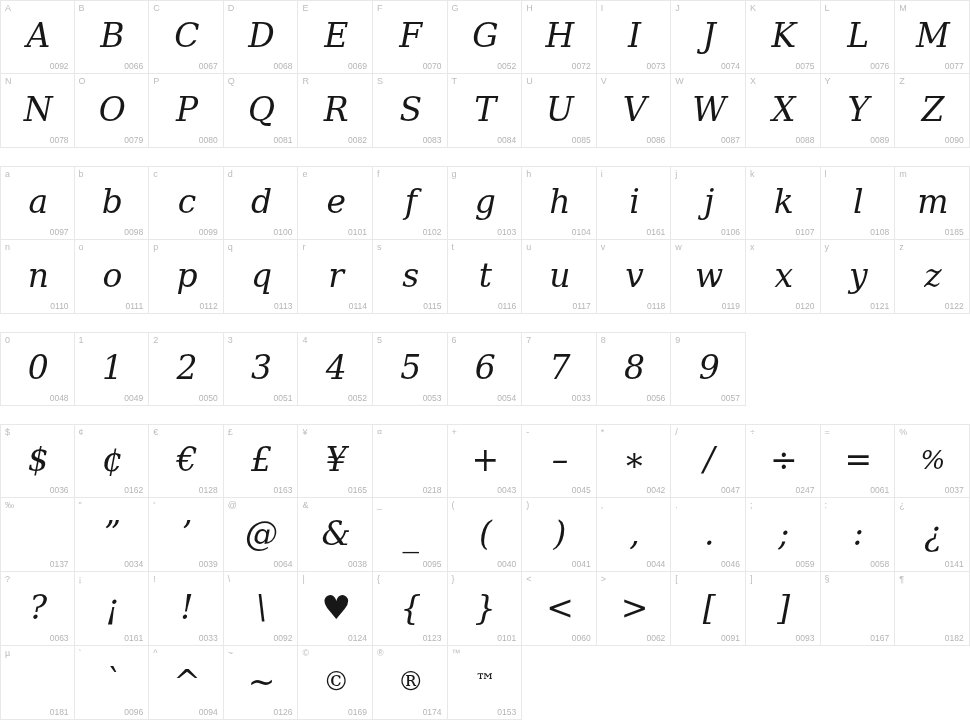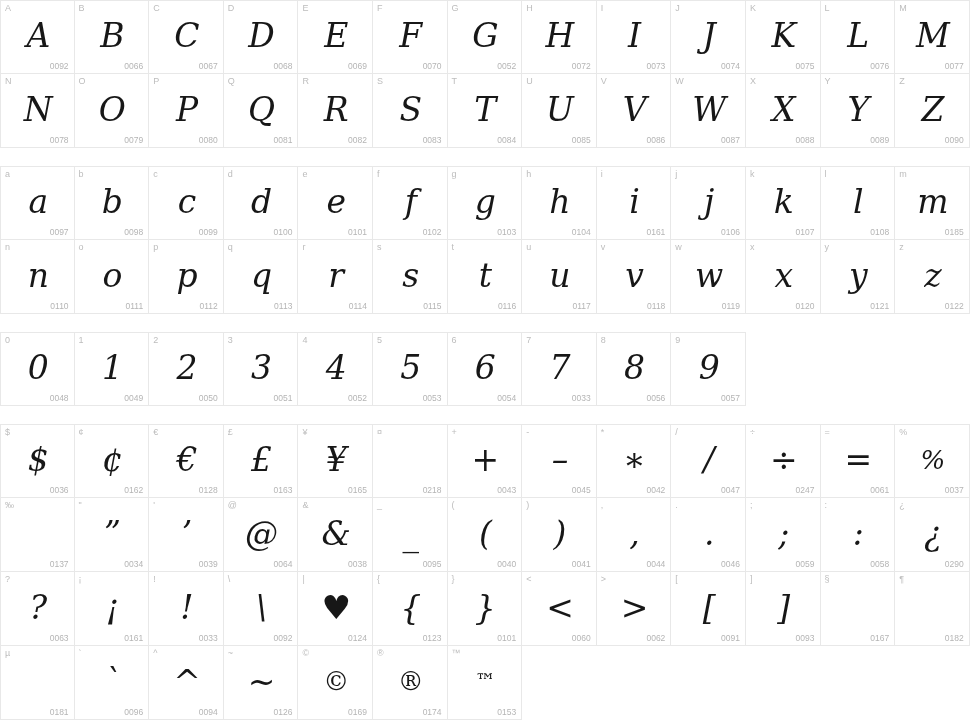--- a/index.html
+++ b/index.html
@@ -546,21 +546,21 @@
           <span class="code-label">0059</span>
         </div>
         <div class="cell">
           <span class="chr-label">:</span>
           <span class="glyph">:</span>
           <span class="code-label">0058</span>
         </div>
         <div class="cell">
           <span class="chr-label">¿</span>
           <span class="glyph">¿</span>
-          <span class="code-label">0290</span>
+          <span class="code-label">0141</span>
         </div>
       </div>
       <div class="grid-row">
         <div class="cell first">
           <span class="chr-label">?</span>
           <span class="glyph">?</span>
           <span class="code-label">0063</span>
         </div>
         <div class="cell">
           <span class="chr-label">¡</span>

